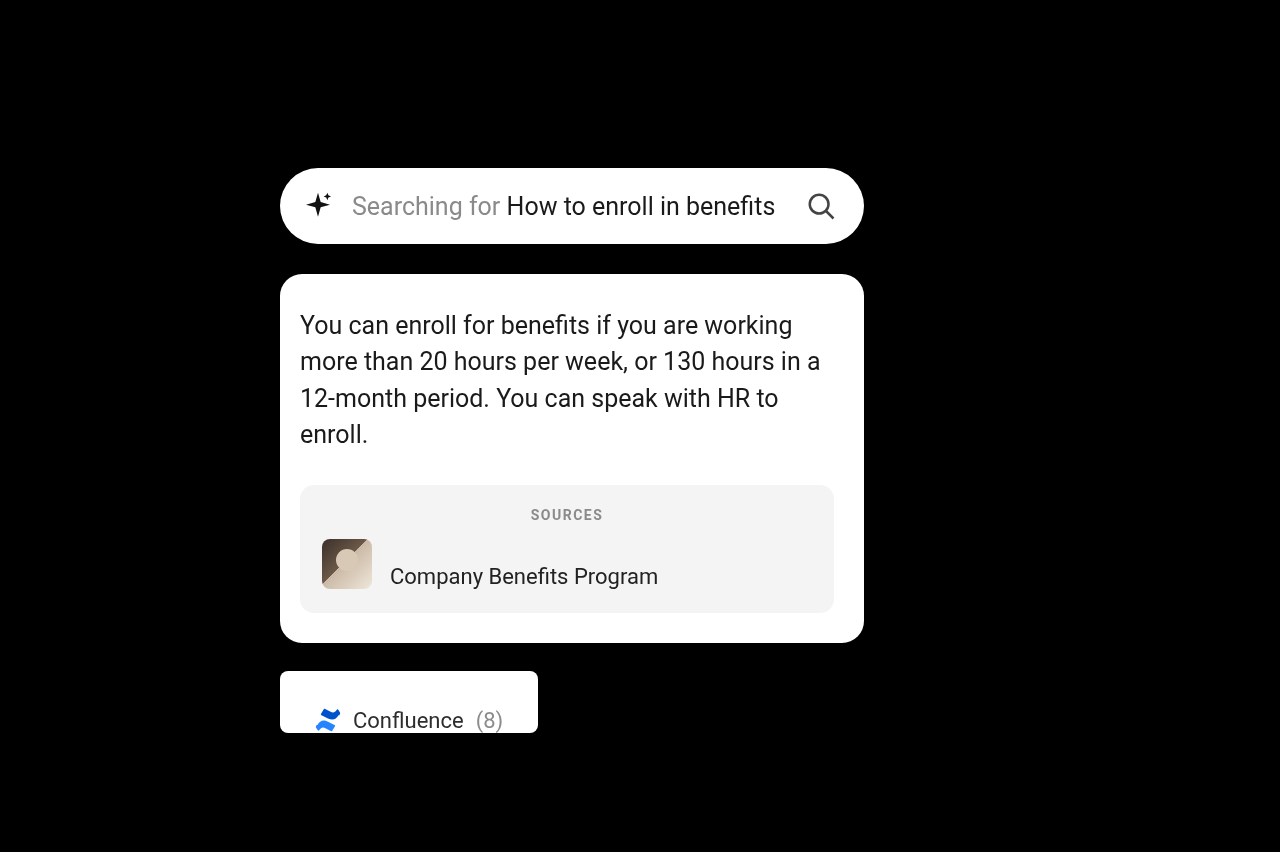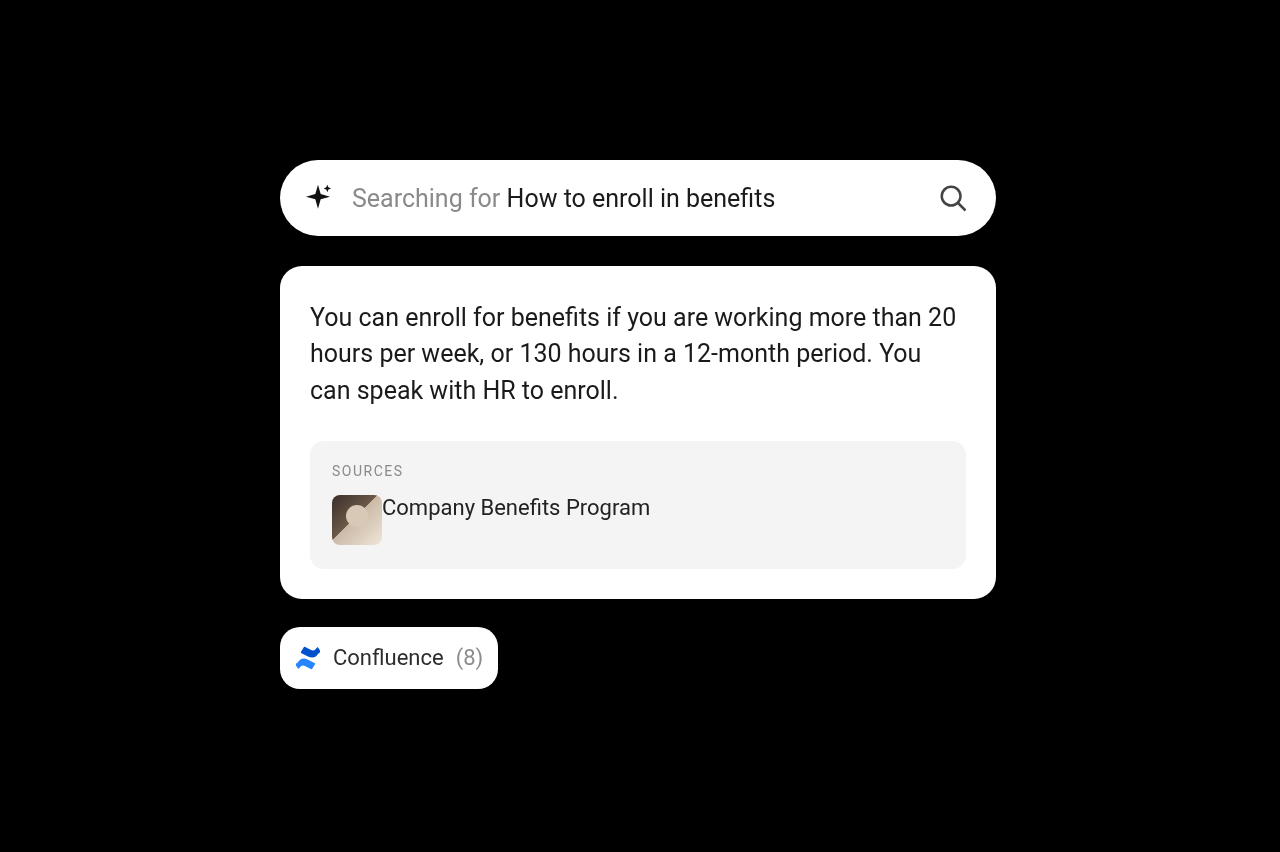--- a/index.html
+++ b/index.html
@@ -6,22 +6,22 @@
   html, body { width: 1280px; height: 852px; }
   body {
     background: #000;
     font-family: -apple-system, BlinkMacSystemFont, "Segoe UI", Roboto, Helvetica, Arial, sans-serif;
     position: relative;
     overflow: hidden;
   }
   .stage {
     position: absolute;
     left: 280px;
-    top: 160px;
-    width: 716px;
+    top: 168px;
+    width: 584px;
   }
   .search-bar {
     background: #fff;
     border-radius: 40px;
     height: 76px;
     display: flex;
     align-items: center;
     padding: 0 28px 0 22px;
     box-shadow: 0 10px 40px rgba(0,0,0,.35);
     margin-bottom: 30px;
@@ -34,70 +34,72 @@
     color: #1a1a1a;
     white-space: nowrap;
     overflow: hidden;
   }
   .search-prefix { color: #8a8a8a; }
   .search-icon-wrap { width: 30px; height: 30px; flex: 0 0 auto; }
 
   .answer-card {
     background: #fff;
     border-radius: 22px;
-    padding: 34px 30px 30px 30px;
+    padding: 34px 30px 30px 20px;
     box-shadow: 0 10px 40px rgba(0,0,0,.35);
     margin-bottom: 28px;
   }
   .answer-text {
     font-size: 25px;
     line-height: 1.45;
     color: #1a1a1a;
   }
   .sources-box {
     margin-top: 32px;
     background: #f4f4f4;
     border-radius: 14px;
     padding: 22px 22px 24px 22px;
   }
   .sources-heading {
     font-size: 14px;
     letter-spacing: 1.5px;
     color: #8a8a8a;
-    font-weight: 400;
+    font-weight: 700;
     margin-bottom: 16px;
+    text-align: center;
   }
   .source-row {
     display: flex;
-    align-items: flex-start;
+    align-items: flex-end;
+    gap: 18px;
   }
   .source-thumb {
     width: 50px; height: 50px; border-radius: 8px;
     background: linear-gradient(135deg,#3a2f2a 0%, #6b5848 45%, #cbb9a6 46%, #efe7da 100%);
     flex: 0 0 auto;
     position: relative;
     overflow: hidden;
   }
   .source-thumb::after{
     content:""; position:absolute; left:14px; top:10px; width:22px; height:22px;
     background:#d8c9b6; border-radius:50%;
   }
   .source-title { font-size: 22px; color: #222; }
 
   .chips-row {
     display: flex;
     gap: 22px;
   }
   .chip {
     background: #fff;
-    border-radius: 20px;
+    border-radius: 8px;
     height: 62px;
     display: flex;
-    align-items: center;
-    padding: 0 15px;
+    align-items: flex-end;
+    padding: 0 35px;
     box-shadow: 0 8px 30px rgba(0,0,0,.35);
     font-size: 22px;
     color: #2d2d2d;
     gap: 12px;
     cursor: pointer;
   }
   .chip-count { color: #8c8c8c; }
   .chip-icon { width: 26px; height: 26px; flex: 0 0 auto; }
 </style>
 </head>

